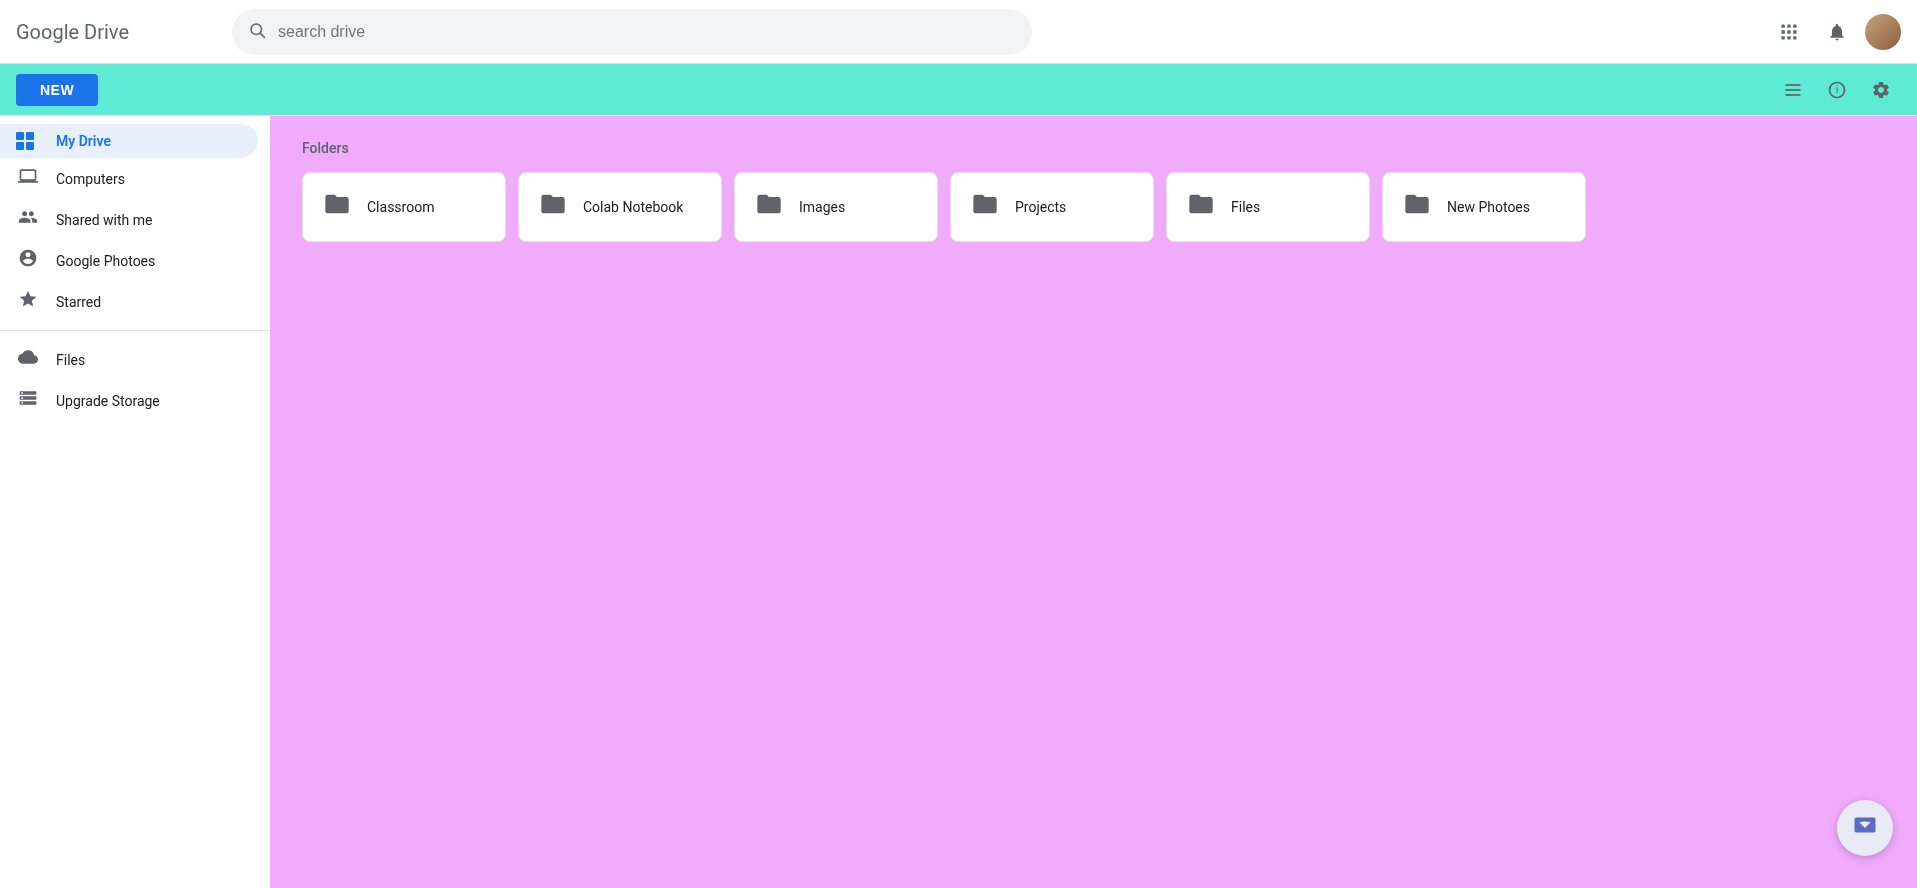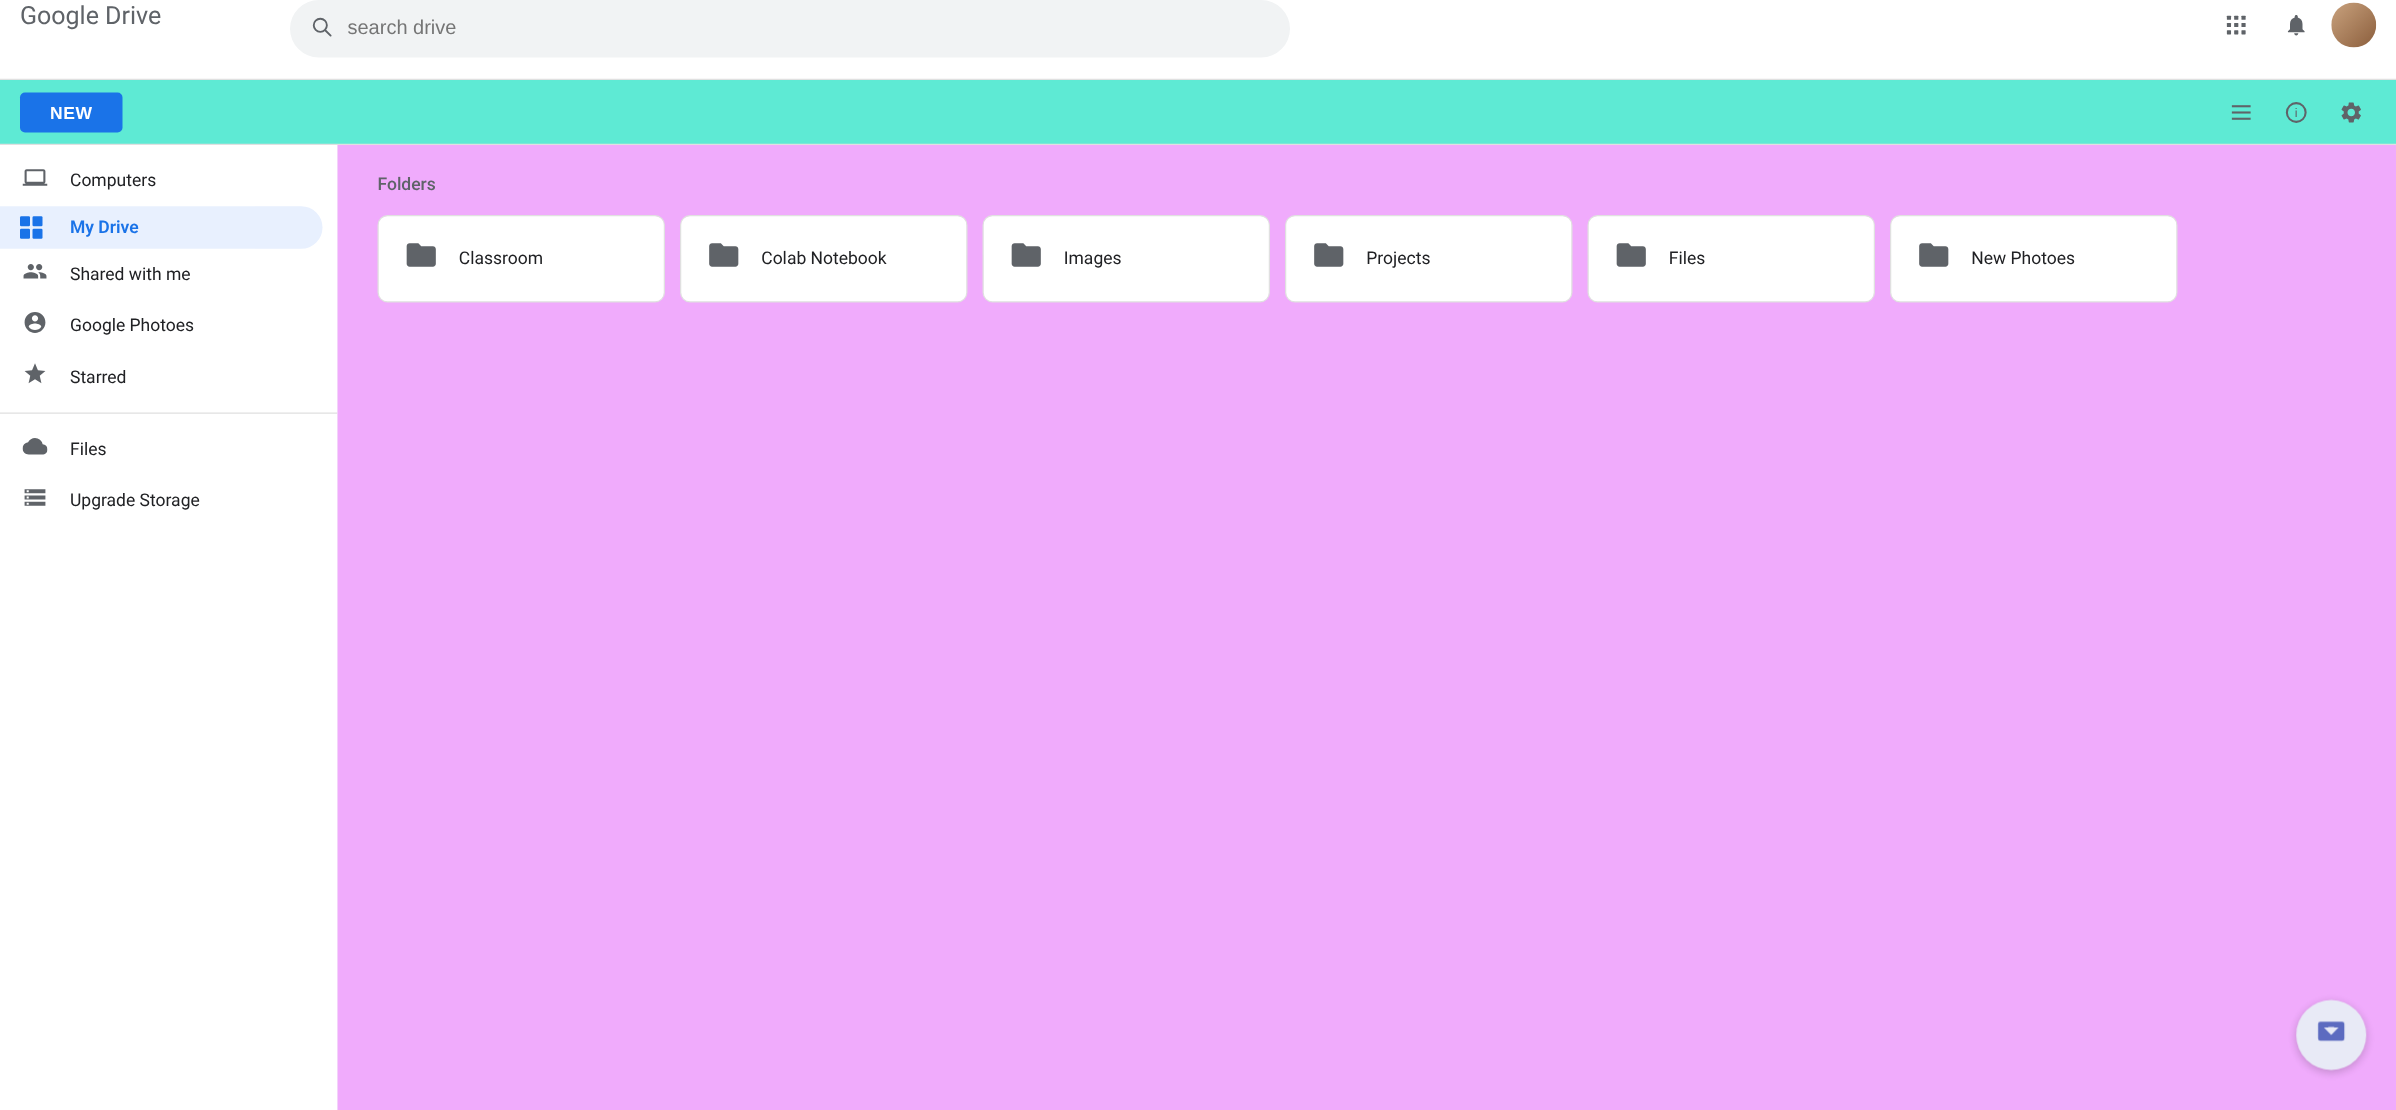--- a/index.html
+++ b/index.html
@@ -1,21 +1,21 @@
 <!DOCTYPE html>
 <html><head>
   <meta charset="utf-8">
   <style>
     * { box-sizing: border-box; margin: 0; padding: 0; }
     body { font-family: 'Roboto', Arial, sans-serif; background: #f1f3f4; color: #202124; height: 888px; width: 1917px; overflow: hidden; }
 
     
     .header {
       display: flex;
-      align-items: flex-start;
+      align-items: center;
       background: #fff;
       height: 64px;
       padding: 0 16px;
       border-bottom: 1px solid #e0e0e0;
       position: fixed;
       top: 0; left: 0; right: 0;
       z-index: 100;
     }
     .header-logo {
       font-size: 20px;
@@ -158,21 +158,21 @@
     }
     .folders-grid {
       display: flex;
       flex-wrap: wrap;
       gap: 12px;
     }
     .folder-card {
       background: #fff;
       border: 1px solid #e0e0e0;
       border-radius: 8px;
-      width: 230px;
+      width: 204px;
       height: 70px;
       display: flex;
       align-items: center;
       padding: 0 20px;
       gap: 16px;
       cursor: pointer;
       font-size: 14px;
       color: #202124;
     }
     .folder-icon { font-size: 24px; color: #5f6368; }
@@ -270,39 +270,39 @@
         <path d="M19.14 12.94c.04-.3.06-.61.06-.94s-.02-.64-.07-.94l2.03-1.58a.49.49 0 00.12-.61l-1.92-3.32a.49.49 0 00-.59-.22l-2.39.96a6.97 6.97 0 00-1.62-.94l-.36-2.54a.484.484 0 00-.48-.41h-3.84c-.24 0-.43.17-.47.41l-.36 2.54c-.59.24-1.13.57-1.62.94l-2.39-.96a.48.48 0 00-.59.22L2.74 8.87a.48.48 0 00.12.61l2.03 1.58c-.05.3-.09.63-.09.94s.02.64.07.94l-2.03 1.58a.49.49 0 00-.12.61l1.92 3.32c.12.22.37.29.59.22l2.39-.96c.5.38 1.03.7 1.62.94l.36 2.54c.05.24.24.41.48.41h3.84c.24 0 .44-.17.47-.41l.36-2.54c.59-.24 1.13-.56 1.62-.94l2.39.96c.22.08.47 0 .59-.22l1.92-3.32a.49.49 0 00-.12-.61l-2.01-1.58zM12 15.6c-1.98 0-3.6-1.62-3.6-3.6s1.62-3.6 3.6-3.6 3.6 1.62 3.6 3.6-1.62 3.6-3.6 3.6z"></path>
       </svg>
     </button>
   </div>
 </div>
 
 <div class="main-layout">
 
   <div class="sidebar">
 
-    <div class="sidebar-item">
-      <span class="sidebar-icon">
-        <svg width="20" height="20" viewBox="0 0 24 24" fill="#5f6368">
-          <path d="M20 18c1.1 0 2-.9 2-2V6c0-1.1-.9-2-2-2H4c-1.1 0-2 .9-2 2v10c0 1.1.9 2 2 2H0v2h24v-2h-4zM4 6h16v10H4V6z"></path>
-        </svg>
-      </span>
-      <span class="sidebar-label">Computers</span>
-    </div>
-
     <div class="sidebar-item active">
       <span class="sidebar-icon">
         <div class="grid-icon">
           <span></span>
             <span></span>
             <span></span>
             <span></span>
         </div>
       </span>
       <span class="sidebar-label">My Drive</span>
+    </div>
+
+    <div class="sidebar-item">
+      <span class="sidebar-icon">
+        <svg width="20" height="20" viewBox="0 0 24 24" fill="#5f6368">
+          <path d="M20 18c1.1 0 2-.9 2-2V6c0-1.1-.9-2-2-2H4c-1.1 0-2 .9-2 2v10c0 1.1.9 2 2 2H0v2h24v-2h-4zM4 6h16v10H4V6z"></path>
+        </svg>
+      </span>
+      <span class="sidebar-label">Computers</span>
     </div>
 
     <div class="sidebar-item">
       <span class="sidebar-icon">
         <svg width="20" height="20" viewBox="0 0 24 24" fill="#5f6368">
           <path d="M16 11c1.66 0 2.99-1.34 2.99-3S17.66 5 16 5c-1.66 0-3 1.34-3 3s1.34 3 3 3zm-8 0c1.66 0 2.99-1.34 2.99-3S9.66 5 8 5C6.34 5 5 6.34 5 8s1.34 3 3 3zm0 2c-2.33 0-7 1.17-7 3.5V19h14v-2.5c0-2.33-4.67-3.5-7-3.5zm8 0c-.29 0-.62.02-.97.05 1.16.84 1.97 1.97 1.97 3.45V19h6v-2.5c0-2.33-4.67-3.5-7-3.5z"></path>
         </svg>
       </span>
       <span class="sidebar-label">Shared with me</span>
     </div>

